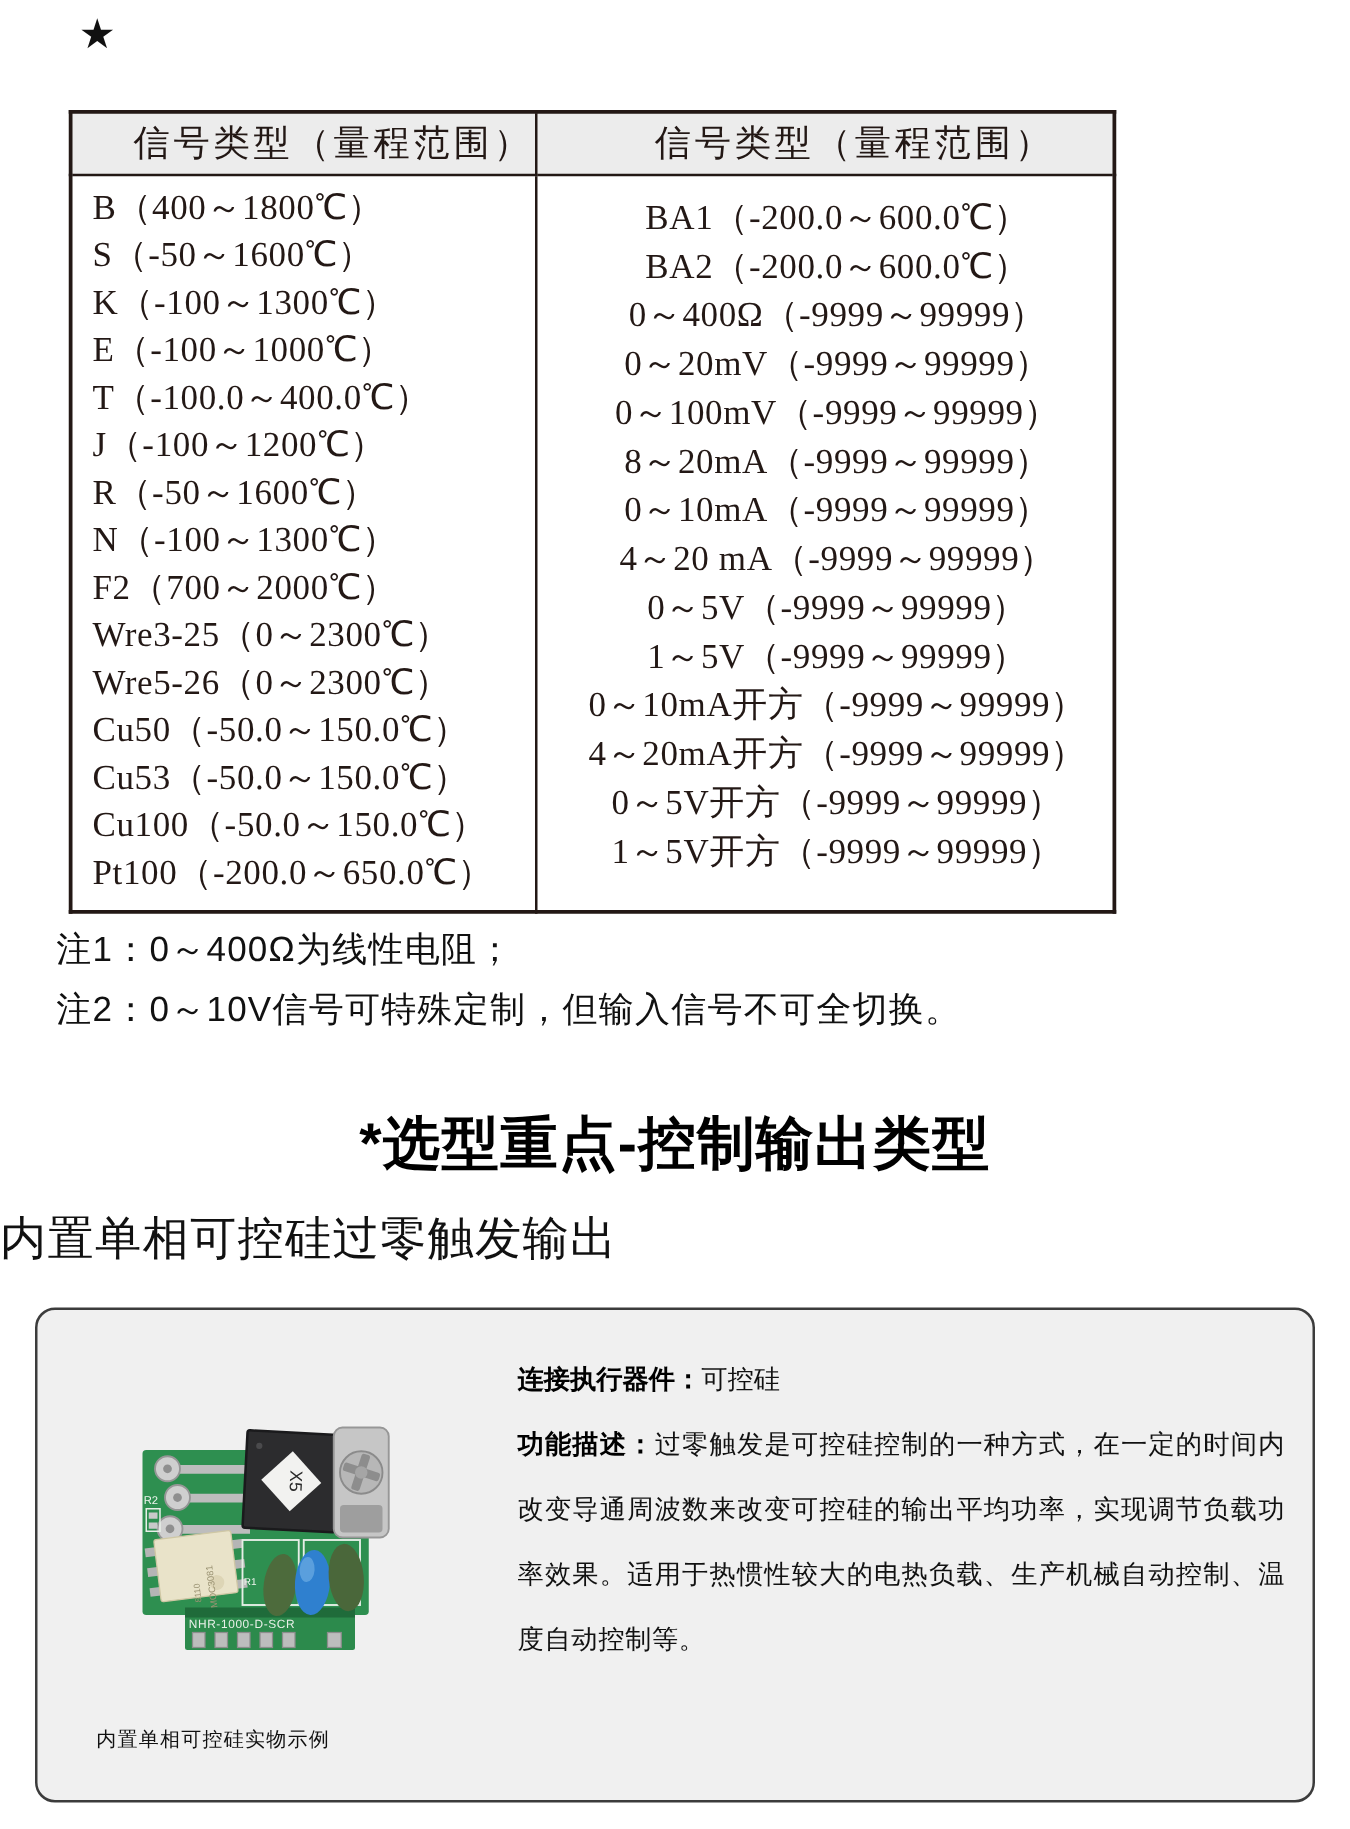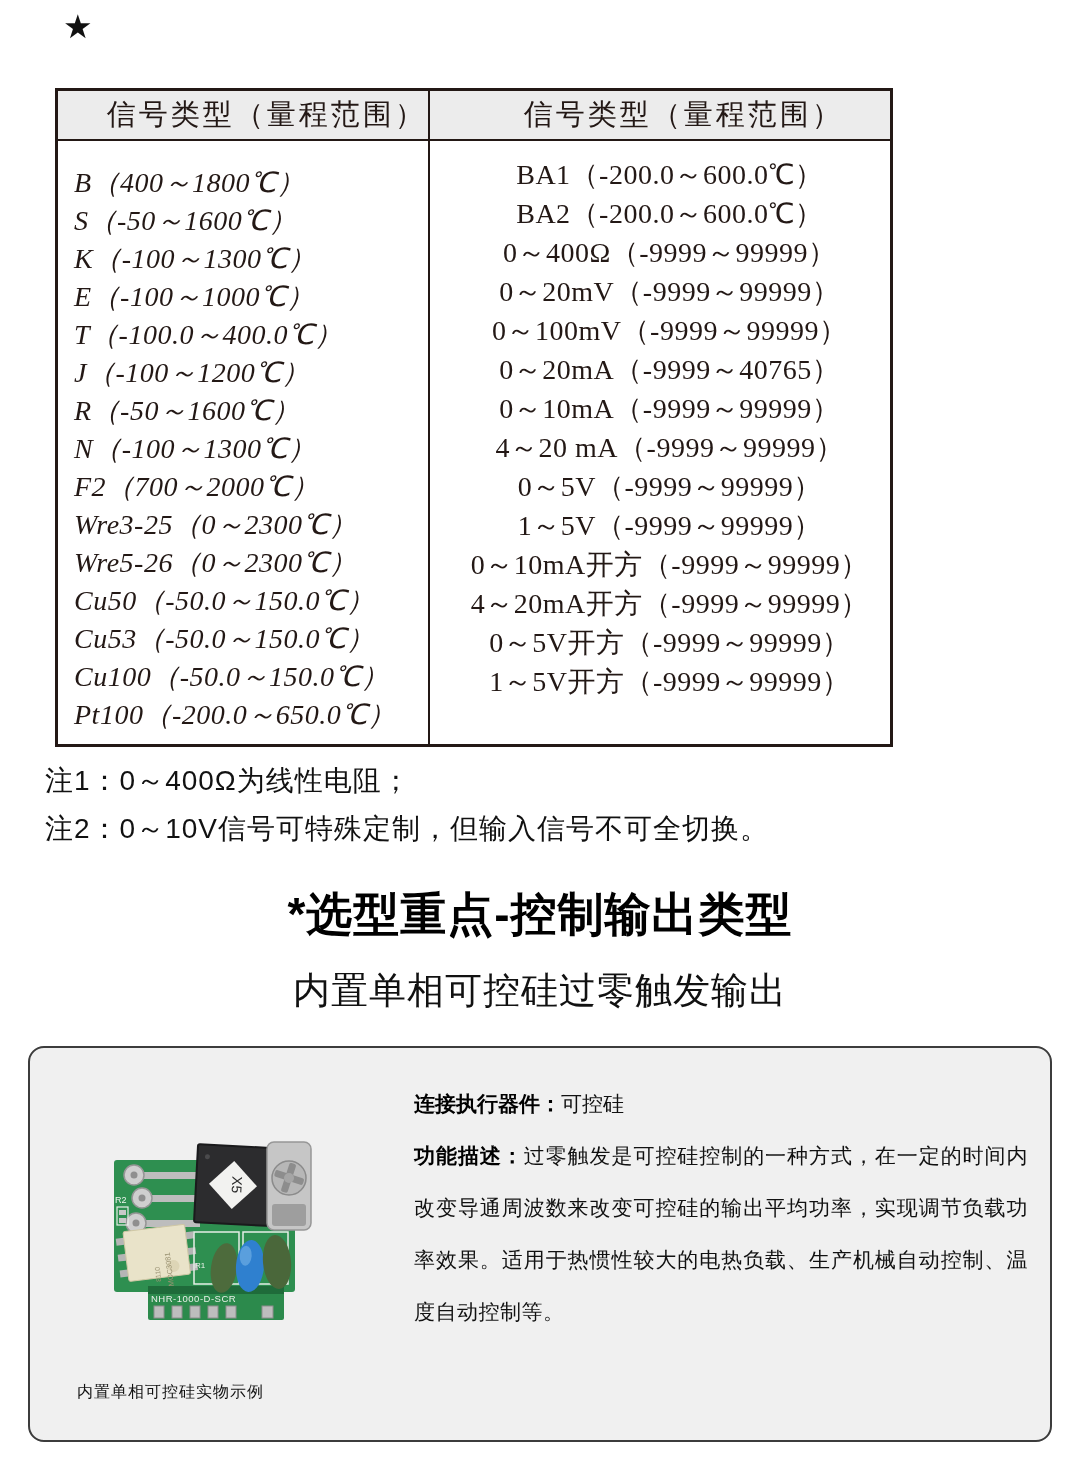--- a/index.html
+++ b/index.html
@@ -29,38 +29,38 @@
   table.signal-table, table.signal-table th, table.signal-table td {
     border:2.5px solid #231815;
   }
   table.signal-table { border-width:3.5px; }
   table.signal-table th {
     height:50px; background:#ececec; font-weight:400;
     font-size:29px; letter-spacing:3px; color:#231815;
     text-align:center; vertical-align:middle;padding-left:48px;
   }
   table.signal-table td { vertical-align:top; background:#fff; }
-  td.col-left  { width:372px; padding:23px 0 10px 16px;font-style:italic; }
+  td.col-left  { width:372px; padding:7px 0 10px 16px; }
   td.col-right { padding:14px 0 10px 20px; }
   .sig-row { font-size:28px; line-height:38px; white-space:nowrap; letter-spacing:0.5px; }
   td.col-right .sig-row { line-height:39px;text-align:center; }
 
   
-  .notes { position:absolute; left:45px; top:736px;margin-top:21px; }
+  .notes { position:absolute; left:45px; top:736px; }
   .note-line { font-size:28px; line-height:48px; color:#111; letter-spacing:1px; }
 
   
   .sel-heading {
     position:absolute; left:0; top:884px; width:100%;
     text-align:center; font-size:46px; font-weight:bold;
     color:#000; letter-spacing:1px;
   }
   .sel-subheading {
     position:absolute; left:0; top:966px; width:100%;
-    text-align:center; font-size:37px; font-weight:400;
+    text-align:left; font-size:37px; font-weight:400;
     color:#111; letter-spacing:1px;
   }
 
   
   .output-card {
     position:absolute; left:28px; top:1046px; width:1024px; height:396px;
     background:#f0f0f0; border:2px solid #3c3c3c; border-radius:16px;
   }
   .pcb-figure { position:absolute; left:66px; top:92px; width:216px; height:196px; }
   .pcb-caption {
@@ -107,21 +107,21 @@
         <div class="sig-row">Cu53（-50.0～150.0℃）</div>
         <div class="sig-row">Cu100（-50.0～150.0℃）</div>
         <div class="sig-row">Pt100（-200.0～650.0℃）</div>
       </td>
       <td class="col-right">
         <div class="sig-row">BA1（-200.0～600.0℃）</div>
         <div class="sig-row">BA2（-200.0～600.0℃）</div>
         <div class="sig-row">0～400Ω（-9999～99999）</div>
         <div class="sig-row">0～20mV（-9999～99999）</div>
         <div class="sig-row">0～100mV（-9999～99999）</div>
-        <div class="sig-row">0～20mA（-9999～40765）</div>
+        <div class="sig-row">8～20mA（-9999～99999）</div>
         <div class="sig-row">0～10mA（-9999～99999）</div>
         <div class="sig-row">4～20 mA（-9999～99999）</div>
         <div class="sig-row">0～5V（-9999～99999）</div>
         <div class="sig-row">1～5V（-9999～99999）</div>
         <div class="sig-row">0～10mA开方（-9999～99999）</div>
         <div class="sig-row">4～20mA开方（-9999～99999）</div>
         <div class="sig-row">0～5V开方（-9999～99999）</div>
         <div class="sig-row">1～5V开方（-9999～99999）</div>
       </td>
     </tr>

